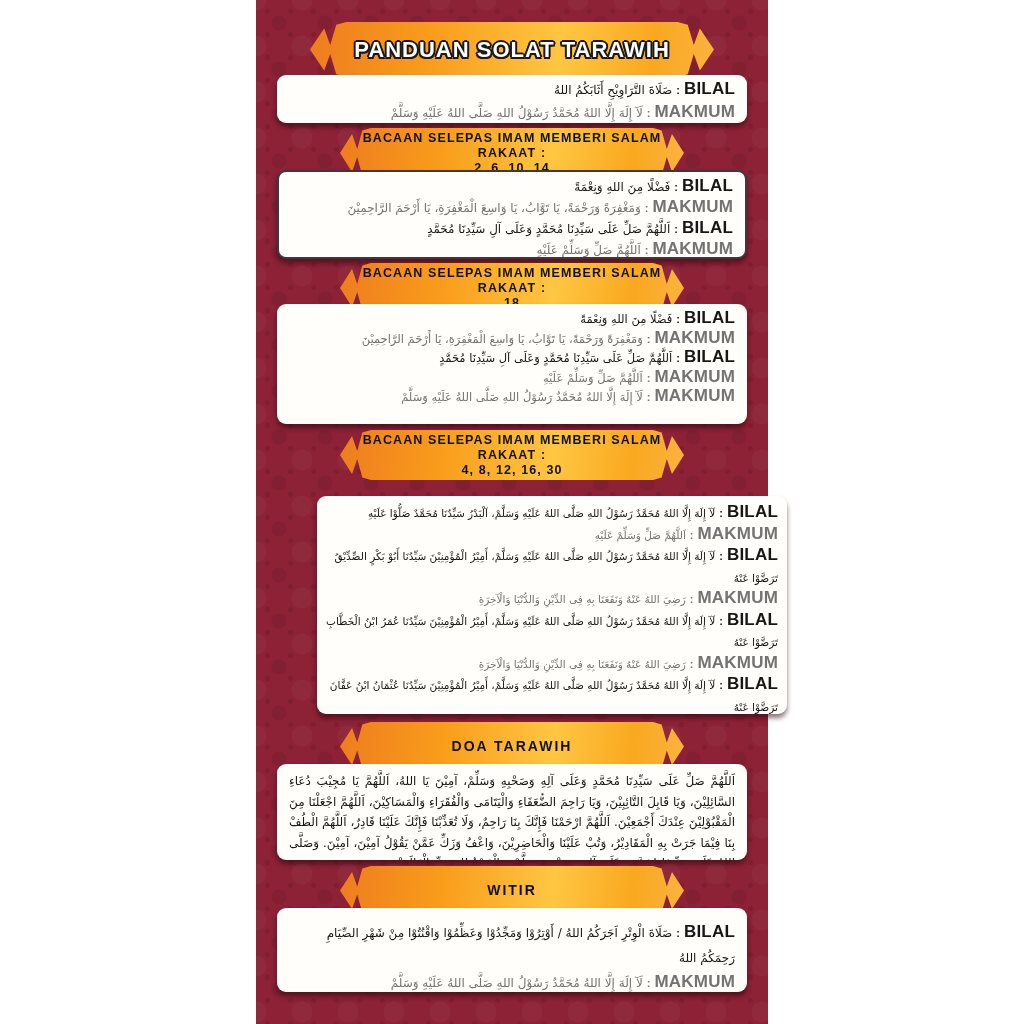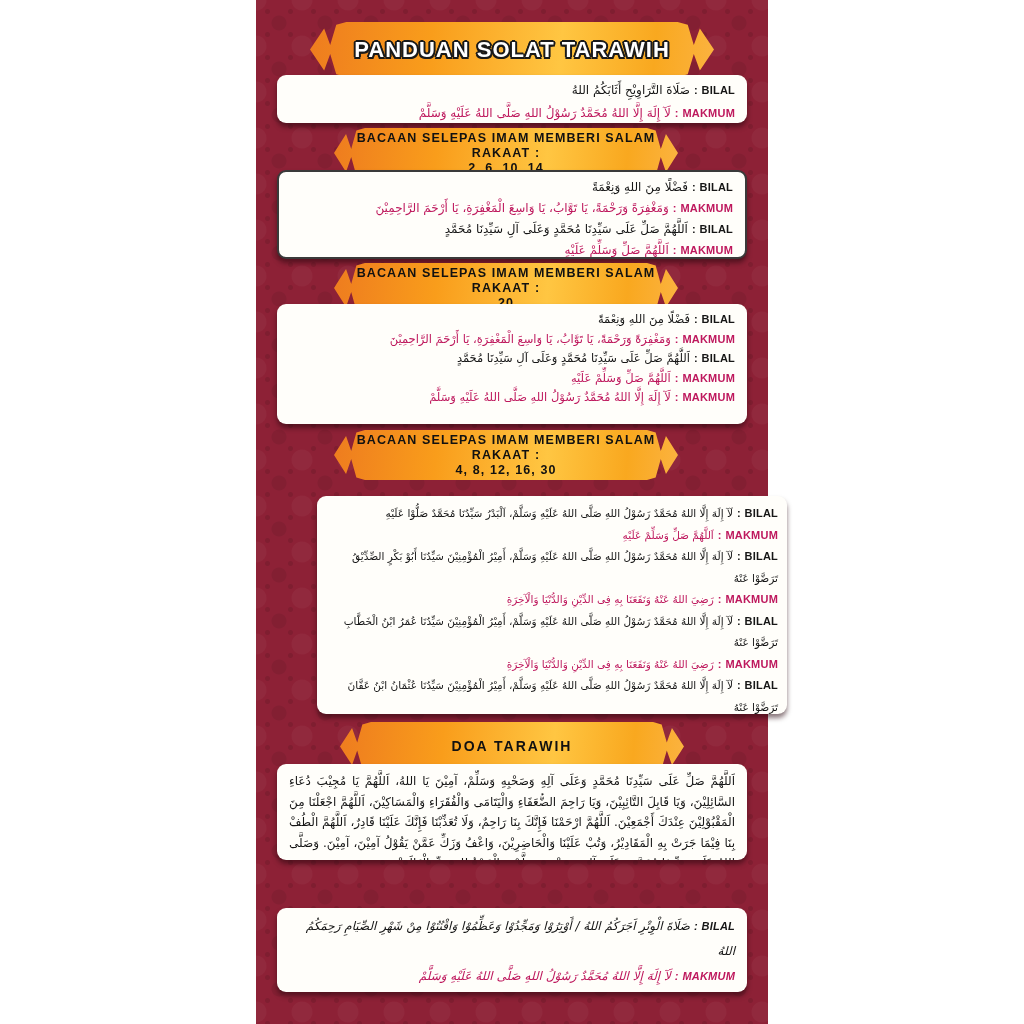--- a/index.html
+++ b/index.html
@@ -23,37 +23,37 @@
     clip-path:polygon(0% 50%,3.5% 12%,5% 42%,6.5% 5%,9% 0%,91% 0%,93.5% 5%,95% 42%,96.5% 12%,100% 50%,96.5% 88%,95% 58%,93.5% 95%,91% 100%,9% 100%,6.5% 95%,5% 58%,3.5% 88%);
     display:flex;flex-direction:column;align-items:center;justify-content:center;
     text-align:center;
   }
   .banner.title-banner{left:54px;top:22px;width:404px;height:55px;}
   .title-text{
     font-size:22px;font-weight:bold;letter-spacing:1px;color:#ffffff;
     text-shadow:2px 0 0 #1a1a1a,-2px 0 0 #1a1a1a,0 2px 0 #1a1a1a,0 -2px 0 #1a1a1a,
                 1.5px 1.5px 0 #1a1a1a,-1.5px -1.5px 0 #1a1a1a,1.5px -1.5px 0 #1a1a1a,-1.5px 1.5px 0 #1a1a1a;
   }
-  .banner.section-banner{left:78px;width:344px;height:50px;}
+  .banner.section-banner{left:84px;width:344px;height:50px;}
   .section-line{font-size:12.5px;font-weight:bold;color:#111111;letter-spacing:1.1px;line-height:15px;}
   .banner.small-banner{left:84px;width:344px;height:49px;}
   .small-banner .section-line{font-size:14px;letter-spacing:2px;}
 
   .box{
     position:absolute;left:21px;width:470px;box-sizing:border-box;
     background:#fffefa;border-radius:9px;
     box-shadow:0 4px 5px rgba(40,8,14,0.55);
     overflow:hidden;
   }
   .line{direction:rtl;text-align:right;unicode-bidi:isolate;}
-  .line .speaker{font-family:"Liberation Sans",sans-serif;font-weight:bold;font-size:11px;letter-spacing:.2px;}
+  .line .speaker{font-family:"Liberation Sans",sans-serif;font-weight:bold;font-size:17px;letter-spacing:.2px;}
   .line .colon{margin:0 4px;font-weight:bold;font-size:11px;}
   .line .ar{font-family:"DejaVu Sans",sans-serif;}
   .line.bilal{color:#161616;}
-  .line.makmum{color:#be185d;}
+  .line.makmum{color:#737373;}
 
   #box-opening{top:75px;height:48px;padding:3px 12px;}
   #box-opening .line{line-height:22px;} #box-opening .ar{font-size:12px;margin-top:16px;}
 
   #banner-rakaat1{top:128px;} #banner-rakaat2{top:263px;} #banner-rakaat3{top:430px;}
 
   #box-rakaat1{top:170px;height:89px;padding:4px 12px;border:2px solid #3a3a3a;}
   #box-rakaat1 .line{line-height:20px;} #box-rakaat1 .ar{font-size:12px;}
 
   #box-rakaat2{top:304px;height:120px;padding:5px 12px;}
@@ -63,21 +63,21 @@
   #box-rakaat3 .line{line-height:19.5px;} #box-rakaat3 .ar{font-size:10.5px;}
 
   #banner-doa{top:722px;}
   #box-doa{top:764px;height:96px;padding:7px 12px;}
   .doa-paragraph{
     direction:rtl;text-align:justify;color:#161616;
     font-family:"DejaVu Sans",sans-serif;font-size:12px;line-height:20.5px;
   }
 
   #banner-witir{top:866px;}
-  #box-witir{top:908px;height:84px;padding:5px 12px;font-style:italic;}
+  #box-witir{top:908px;height:84px;padding:12px 12px;}
   #box-witir .line{line-height:23px;} #box-witir .ar{font-size:12px;}
 </style>
 </head>
 <body>
 
 <div class="page">
   <div class="poster">
 
     <div class="banner title-banner">
       <div class="title-text">PANDUAN SOLAT TARAWIH</div>
@@ -101,21 +101,21 @@
 
         <div class="line makmum"><bdi class="speaker">MAKMUM</bdi><span class="colon">:</span><span class="ar">وَمَغْفِرَةً وَرَحْمَةً، يَا تَوَّابُ، يَا وَاسِعَ الْمَغْفِرَةِ، يَا أَرْحَمَ الرَّاحِمِيْنَ</span></div>
 
         <div class="line bilal"><bdi class="speaker">BILAL</bdi><span class="colon">:</span><span class="ar">اَللَّهُمَّ صَلِّ عَلَى سَيِّدِنَا مُحَمَّدٍ وَعَلَى آلِ سَيِّدِنَا مُحَمَّدٍ</span></div>
 
         <div class="line makmum"><bdi class="speaker">MAKMUM</bdi><span class="colon">:</span><span class="ar">اَللَّهُمَّ صَلِّ وَسَلِّمْ عَلَيْهِ</span></div>
       </div>
 
     <div class="banner section-banner" id="banner-rakaat2">
       <div class="section-line">BACAAN SELEPAS IMAM MEMBERI SALAM RAKAAT :</div>
-      <div class="section-line">20</div>
+      <div class="section-line">18</div>
     </div>
 
     <div class="box" id="box-rakaat2">
 
         <div class="line bilal"><bdi class="speaker">BILAL</bdi><span class="colon">:</span><span class="ar">فَضْلًا مِنَ اللهِ وَنِعْمَةً</span></div>
 
         <div class="line makmum"><bdi class="speaker">MAKMUM</bdi><span class="colon">:</span><span class="ar">وَمَغْفِرَةً وَرَحْمَةً، يَا تَوَّابُ، يَا وَاسِعَ الْمَغْفِرَةِ، يَا أَرْحَمَ الرَّاحِمِيْنَ</span></div>
 
         <div class="line bilal"><bdi class="speaker">BILAL</bdi><span class="colon">:</span><span class="ar">اَللَّهُمَّ صَلِّ عَلَى سَيِّدِنَا مُحَمَّدٍ وَعَلَى آلِ سَيِّدِنَا مُحَمَّدٍ</span></div>
 
@@ -151,20 +151,23 @@
       </div>
 
     <div class="banner small-banner" id="banner-doa">
       <div class="section-line">DOA TARAWIH</div>
     </div>
 
     <div class="box" id="box-doa">
       <div class="doa-paragraph">اَللَّهُمَّ صَلِّ عَلَى سَيِّدِنَا مُحَمَّدٍ وَعَلَى آلِهِ وَصَحْبِهِ وَسَلِّمْ، آمِيْنَ يَا اللهُ، اَللَّهُمَّ يَا مُجِيْبَ دُعَاءِ السَّائِلِيْنَ، وَيَا قَابِلَ التَّائِبِيْنَ، وَيَا رَاحِمَ الضُّعَفَاءِ وَالْيَتَامَى وَالْفُقَرَاءِ وَالْمَسَاكِيْنَ، اَللَّهُمَّ اجْعَلْنَا مِنَ الْمَقْبُوْلِيْنَ عِنْدَكَ أَجْمَعِيْنَ. اَللَّهُمَّ ارْحَمْنَا فَإِنَّكَ بِنَا رَاحِمٌ، وَلَا تُعَذِّبْنَا فَإِنَّكَ عَلَيْنَا قَادِرٌ، اَللَّهُمَّ الْطُفْ بِنَا فِيْمَا جَرَتْ بِهِ الْمَقَادِيْرُ، وَتُبْ عَلَيْنَا وَالْحَاضِرِيْنَ، وَاعْفُ وَزَكِّ عَمَّنْ يَقُوْلُ آمِيْنَ، آمِيْنَ. وَصَلَّى اللهُ عَلَى سَيِّدِنَا مُحَمَّدٍ وَعَلَى آلِهِ وَصَحْبِهِ وَسَلَّمْ، وَالْحَمْدُ لِلهِ رَبِّ الْعَالَمِيْنَ.</div>
     </div>
 
+    <div class="banner small-banner" id="banner-witir">
+      <div class="section-line">WITIR</div>
+    </div>
 
     <div class="box" id="box-witir">
 
         <div class="line bilal"><bdi class="speaker">BILAL</bdi><span class="colon">:</span><span class="ar">صَلَاةَ الْوِتْرِ اَجَرَكُمُ اللهُ / أَوْتِرُوْا وَمَجِّدُوْا وَعَظِّمُوْا وَاقْنُتُوْا مِنْ شَهْرِ الصِّيَامِ رَحِمَكُمُ اللهُ</span></div>
 
         <div class="line makmum"><bdi class="speaker">MAKMUM</bdi><span class="colon">:</span><span class="ar">لَآ إِلَهَ إِلَّا اللهُ مُحَمَّدٌ رَسُوْلُ اللهِ صَلَّى اللهُ عَلَيْهِ وَسَلَّمْ</span></div>
 
 
       </div>
 

